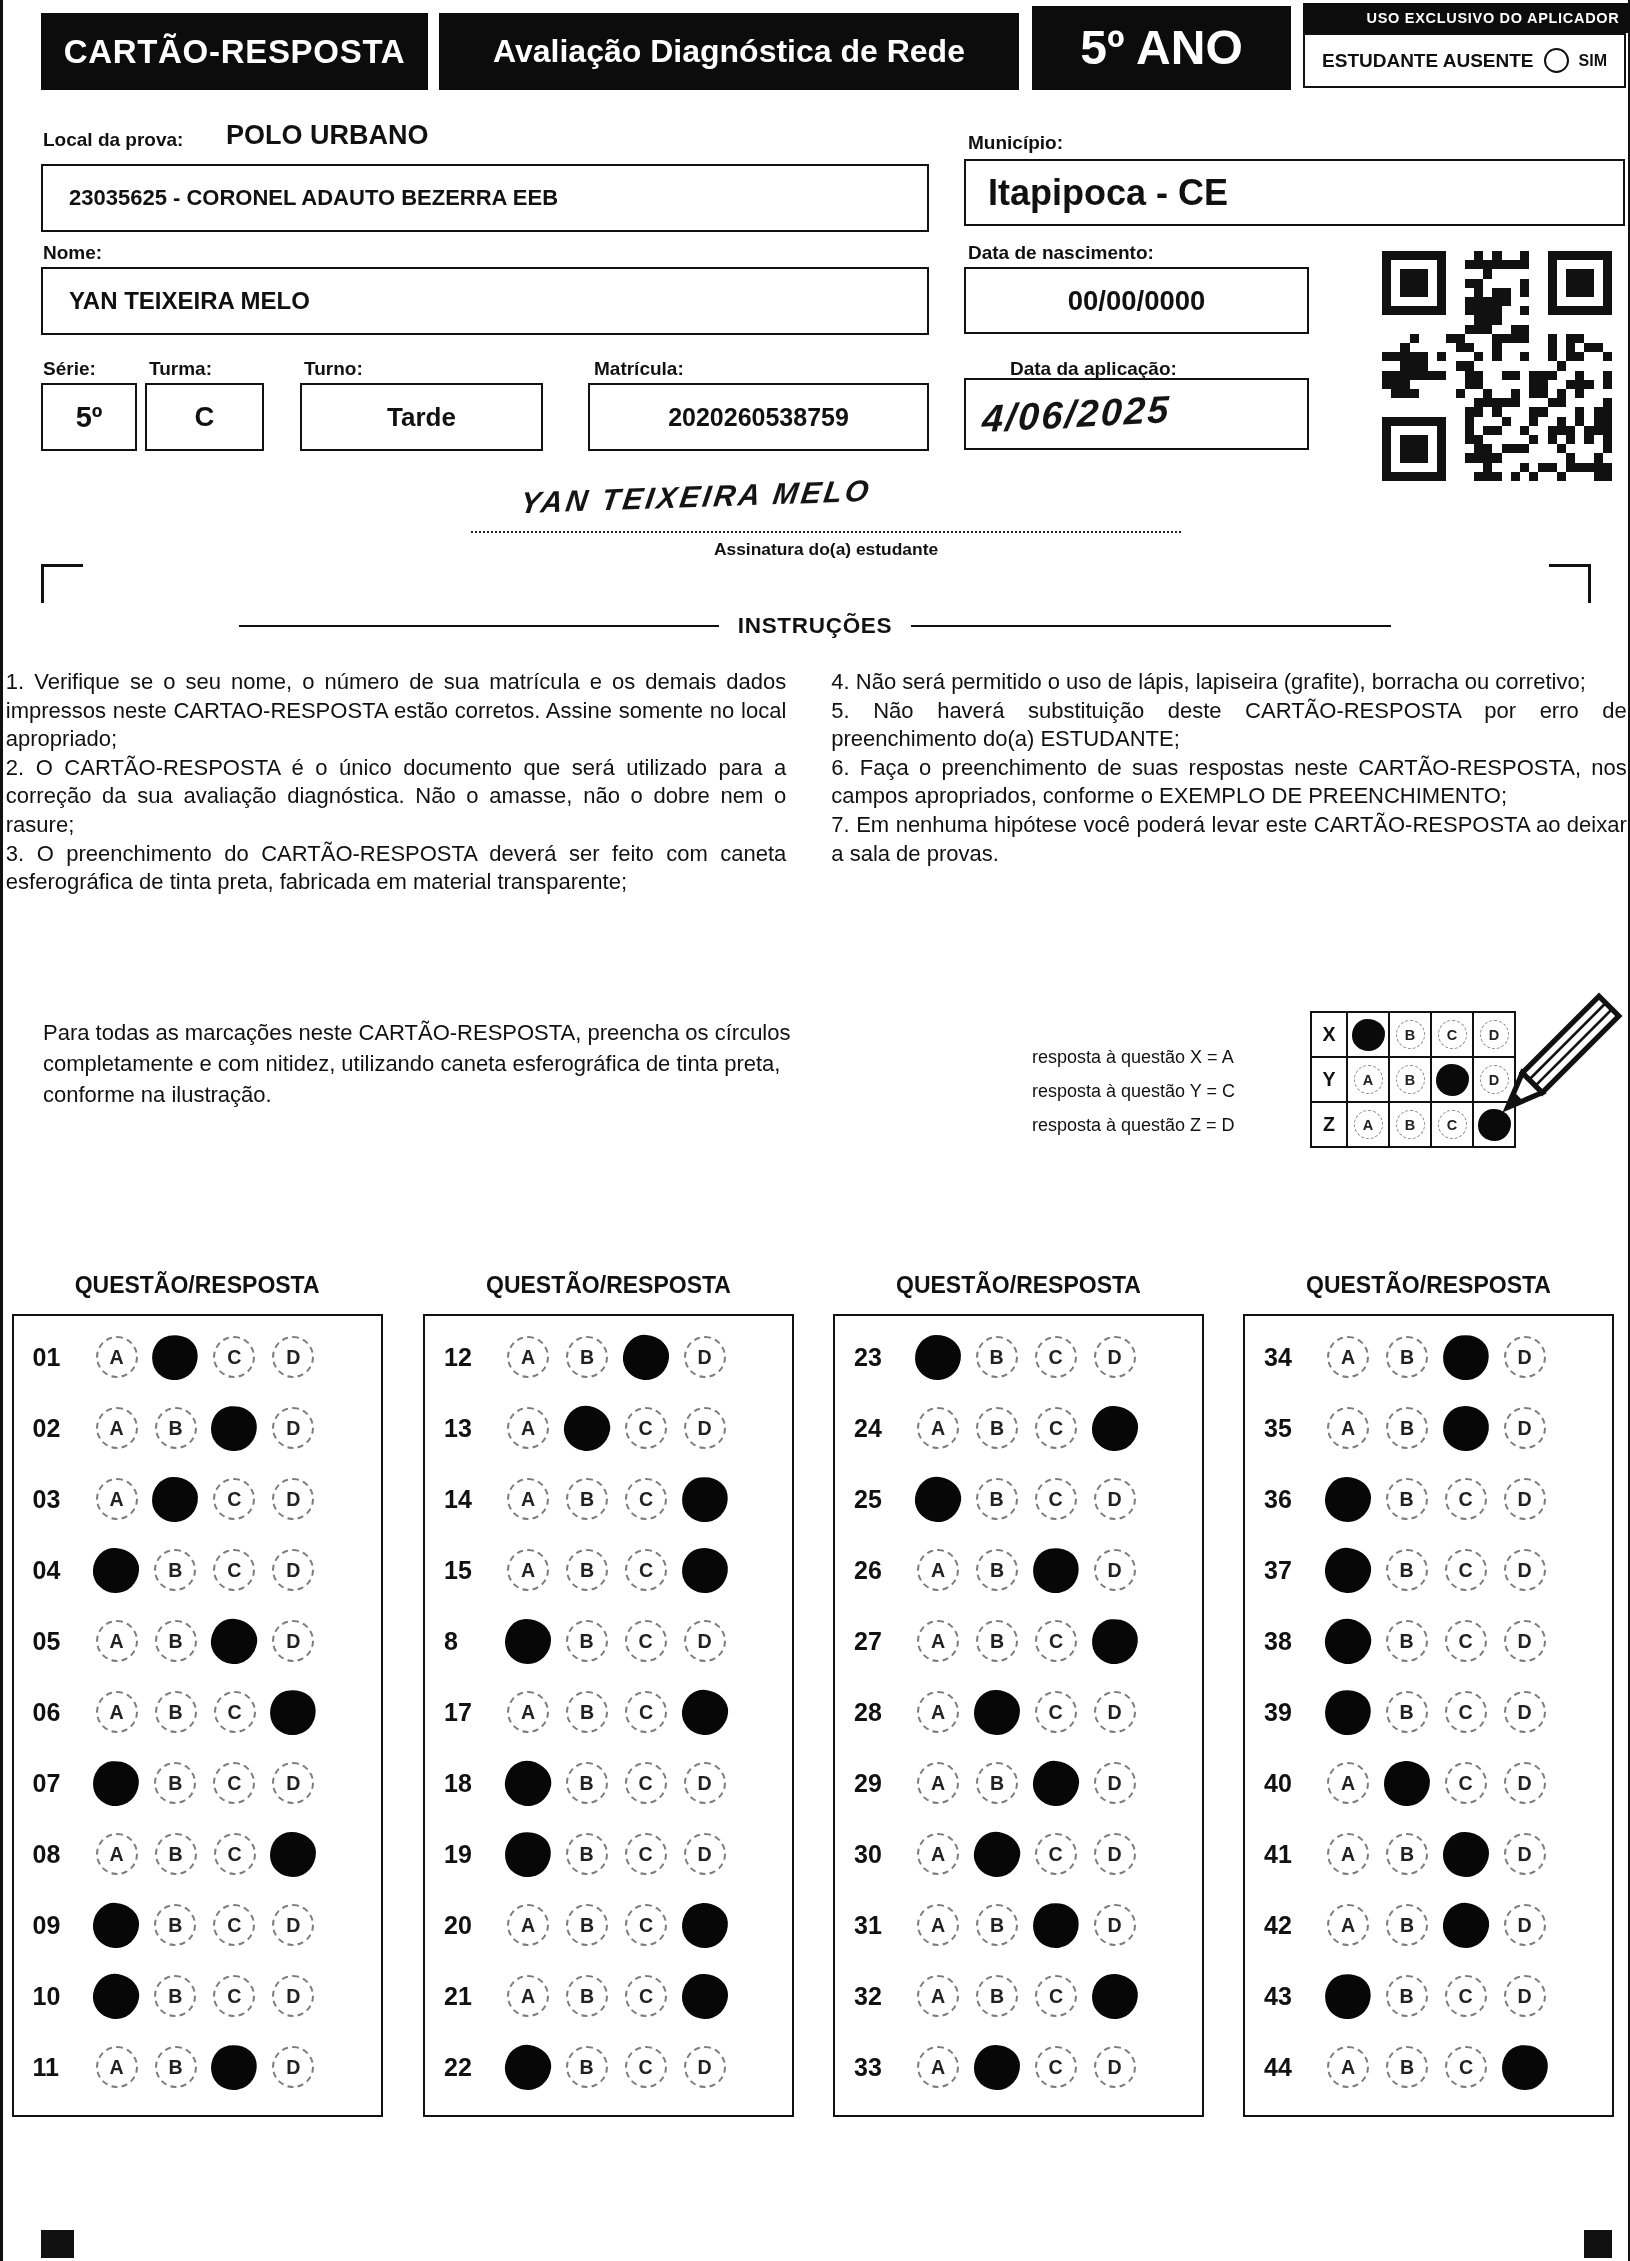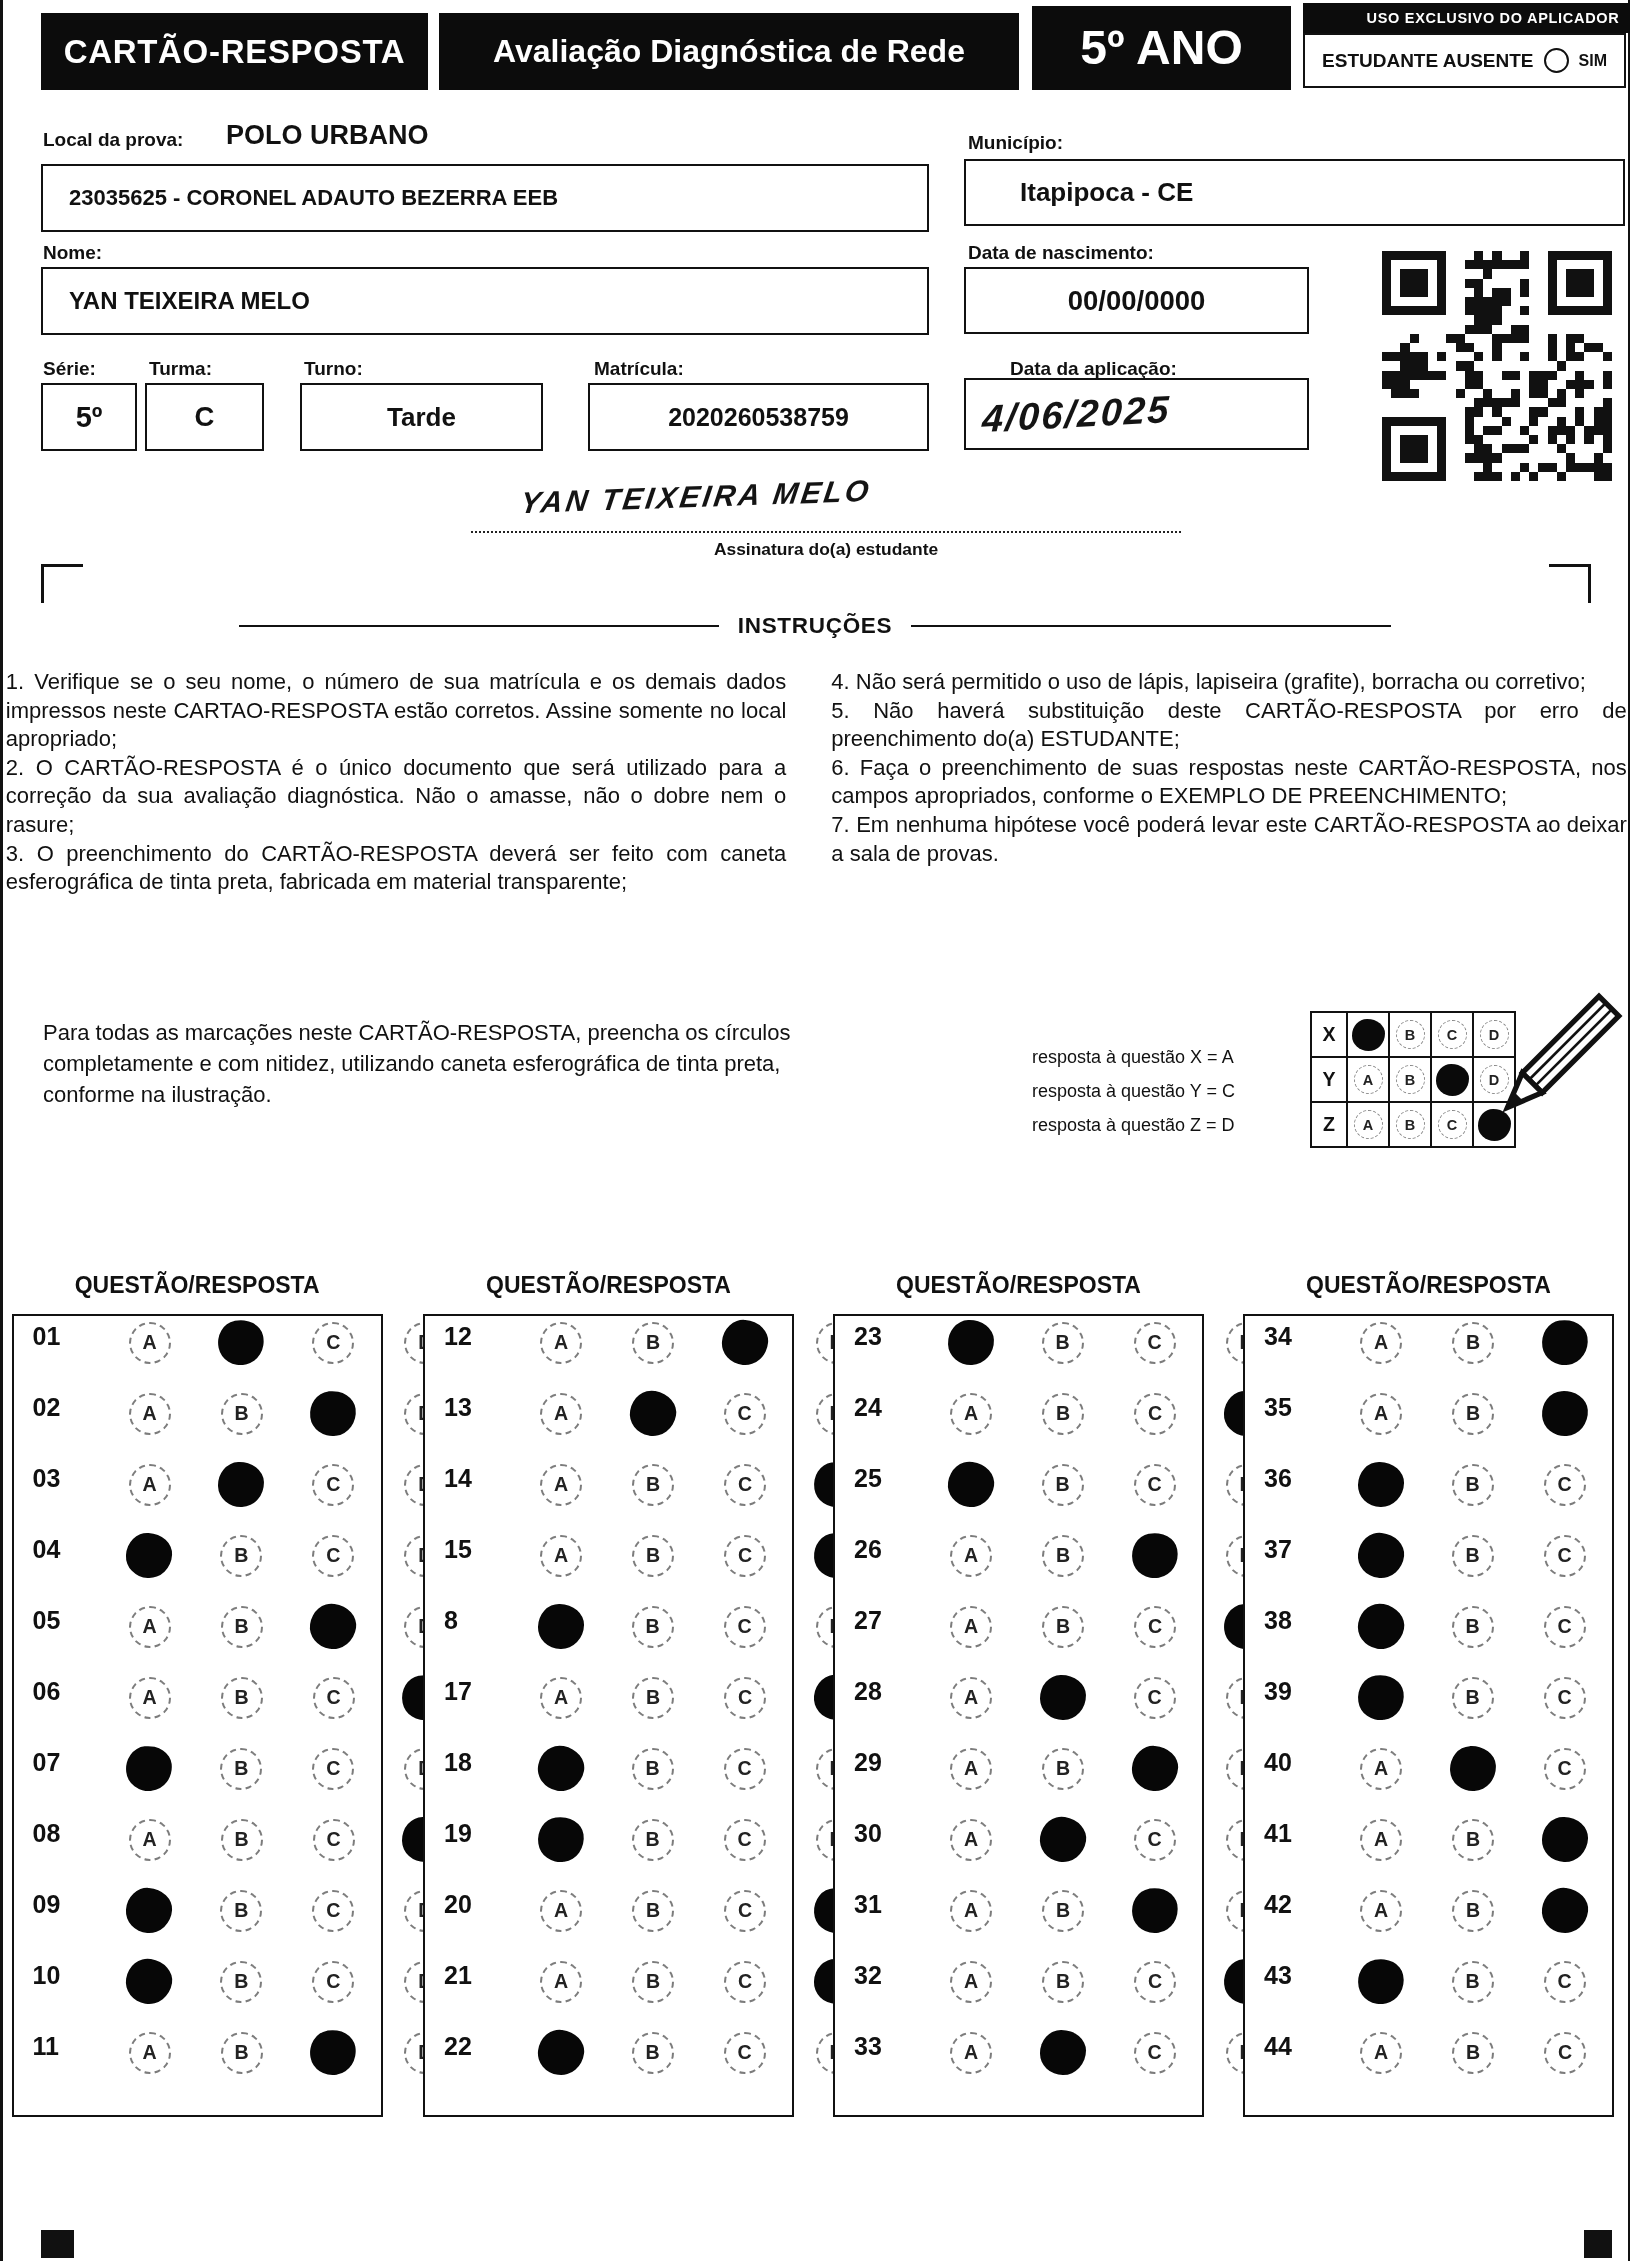--- a/index.html
+++ b/index.html
@@ -21,21 +21,21 @@
   .opt-circle{width:25px;height:25px;border:2.2px solid #111;border-radius:50%;display:inline-block;flex:0 0 auto}
   .sim{font-size:16px}
 
   
   .f-label{position:absolute;font-size:19px;font-weight:bold}
   .f-box{position:absolute;border:2.2px solid #111;display:flex;align-items:center;font-weight:bold;background:#fff}
   .lab-local{left:43px;top:129px}
   .val-polo{position:absolute;left:226px;top:120px;font-size:27px;font-weight:bold}
   .box-school{left:41px;top:164px;width:888px;height:68px;font-size:22px;padding-left:26px}
   .lab-mun{left:968px;top:132px}
-  .box-mun{left:964px;top:159px;width:661px;height:67px;font-size:26px;padding-left:54px}
+  .box-mun{left:964px;top:159px;width:661px;height:67px;font-size:36px;padding-left:22px}
   .lab-nome{left:43px;top:242px}
   .box-nome{left:41px;top:267px;width:888px;height:68px;font-size:24px;padding-left:26px}
   .lab-nasc{left:968px;top:242px}
   .box-nasc{left:964px;top:267px;width:345px;height:67px;font-size:27.5px;justify-content:center}
   .qr{position:absolute;left:1382px;top:251px;width:230px;height:230px}
   .qr svg{width:100%;height:100%}
   .lab-serie{left:43px;top:358px}
   .box-serie{left:41px;top:383px;width:96px;height:68px;font-size:29px;justify-content:center}
   .lab-turma{left:149px;top:358px}
   .box-turma{left:145px;top:383px;width:119px;height:68px;font-size:27.5px;justify-content:center}
@@ -81,21 +81,21 @@
   .ex-label{width:36px;font-weight:bold;font-size:19.6px}
   .ex-bubble{width:29px;height:29px;border:1.4px dashed #888;border-radius:50%;display:flex;align-items:center;
              justify-content:center;font-size:14.5px;font-weight:bold;color:#222}
   .ex-blob{width:33px;height:32px;background:#0a0a0a;border-radius:46% 54% 50% 50%/52% 46% 55% 48%}
   .pencil{position:absolute;left:1462px;top:978px;width:175px;height:175px}
 
   
   .qrh{position:absolute;top:1272px;width:371px;text-align:center;font-size:23px;font-weight:bold}
   .abox{position:absolute;top:1314px;width:371px;height:803px;border:2.2px solid #111;padding-top:5.8px;background:#fff}
   .c1{left:11.6px}.c2{left:423px}.c3{left:833px}.c4{left:1243px}
-  .q-row{height:71px;display:flex;align-items:flex-start;padding-left:19px;gap:50px}
+  .q-row{height:71px;display:flex;align-items:center;padding-left:19px;gap:17px}
   .q-num{width:46px;font-size:25px;font-weight:bold;flex:0 0 auto}
   .bubble{width:42px;height:42px;border:2.2px dashed #7c7c7c;border-radius:50%;display:flex;align-items:center;
           justify-content:center;font-size:19.6px;font-weight:bold;color:#222;flex:0 0 auto}
   .bubble.filled{border:none;background:#070707;border-radius:46% 54% 50% 50%/52% 46% 55% 48%;
                  width:46px;height:45px;margin:-2.2px}
 </style>
 </head>
 <body>
 
 <div class="sheet">

